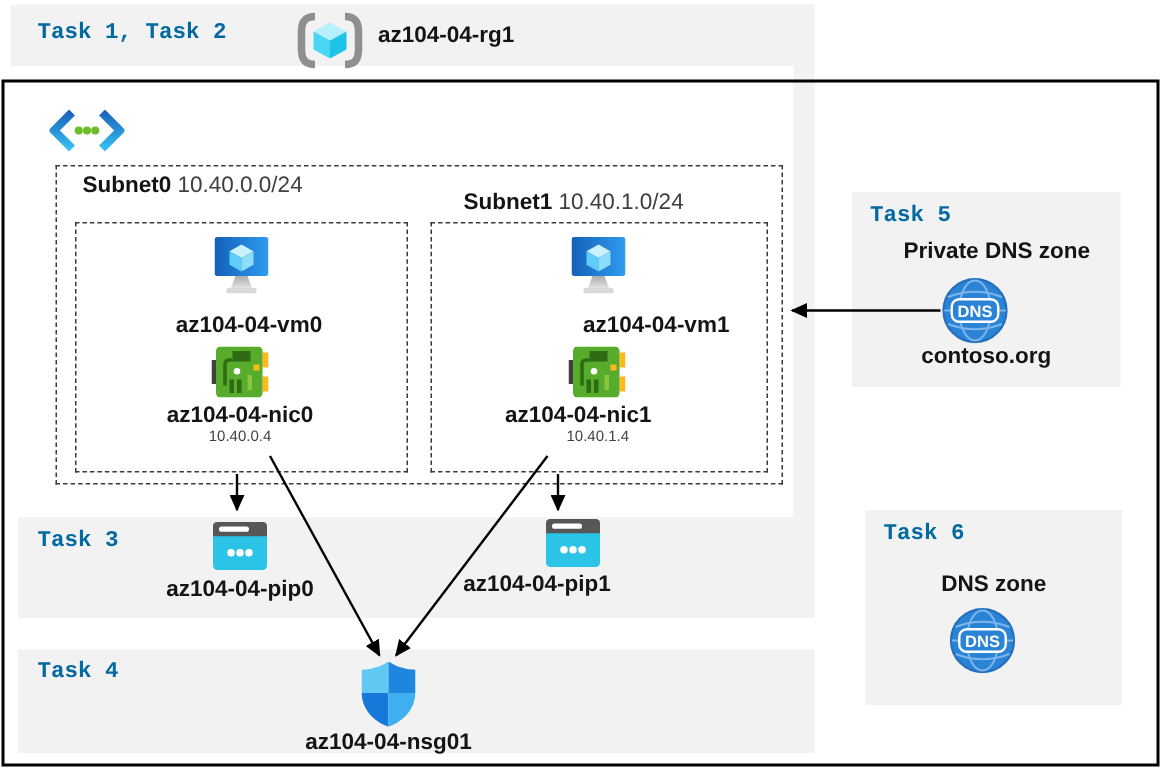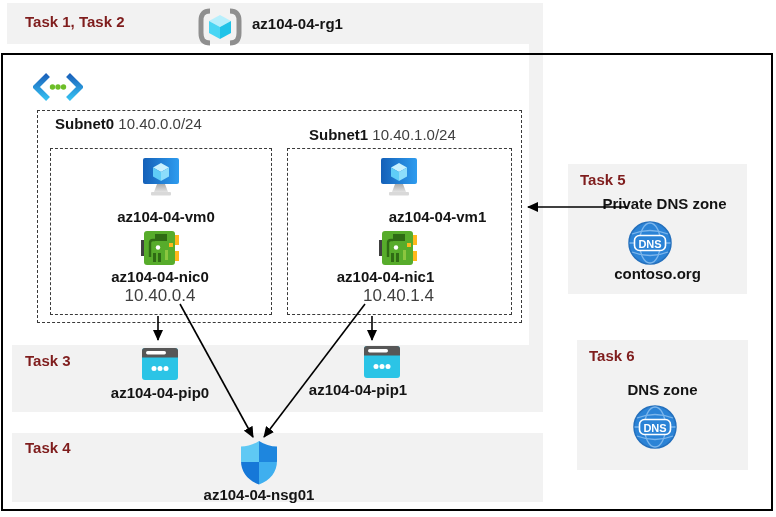--- a/index.html
+++ b/index.html
@@ -5,24 +5,24 @@
   html,body { margin:0; padding:0; background:#fff; }
   #canvas {
     position:relative; width:776px; height:517px; background:#fff;
     font-family:"Liberation Sans", sans-serif; overflow:hidden;
     -webkit-font-smoothing:antialiased;
   }
   .abs { position:absolute; }
   .band { background:#F2F2F2; }
   .outer-rect { border:2px solid #000; background:transparent; }
   .dashed { border:1.5px dashed #3A3A3A; }
-  .task-label { color:#7f1d1d; font-weight:bold; font-size:15px; white-space:nowrap; }
+  .task-label { color:#0369a1; font-weight:bold; font-size:15px; white-space:nowrap;font-family:Liberation Mono, monospace; }
   .res-label { font-weight:bold; font-size:15px; color:#141414; white-space:nowrap; }
   .cidr { color:#3F3F3F; font-weight:normal; }
-  .small-txt { font-size:17px; color:#3F3F3F; }
+  .small-txt { font-size:10px; color:#3F3F3F; }
   .center { text-align:center; }
   .sub-label { font-size:15px; }
   svg { display:block; }
 </style>
 </head>
 <body>
 
 <div id="canvas">
 
   <div class="abs band" style="left:529px; top:44px; width:14px; height:301px;"></div>
@@ -165,21 +165,21 @@
     </defs>
     <g clip-path="url(#shieldClip)">
       <rect x="0" y="0" width="19" height="21" fill="#5FC9F4"></rect>
       <rect x="19" y="0" width="19" height="21" fill="#1E86DE"></rect>
       <rect x="0" y="21" width="19" height="23" fill="#1678D8"></rect>
       <rect x="19" y="21" width="19" height="23" fill="#3FAFEF"></rect>
     </g>
   </svg>
   <div class="abs res-label center" style="left:184px; top:486px; width:150px;">az104-04-nsg01</div>
 
-  <div class="abs band" style="left:568px; top:128px; width:179px; height:130px;margin-top:36px;">
+  <div class="abs band" style="left:568px; top:128px; width:179px; height:130px;">
     <div class="abs task-label" style="left:12px; top:7px;">Task 5</div>
     <div class="abs res-label center" style="left:14px; top:31px; width:165px;">Private DNS zone</div>
     <svg class="abs" style="left:60px; top:57px;" width="44" height="44" viewBox="0 0 44 44">
       <circle cx="22" cy="22" r="21" fill="#2B83D6" stroke="#2470BD" stroke-width="1.5"></circle>
       <ellipse cx="22" cy="22" rx="10.5" ry="20" fill="none" stroke="#7CB6EC" stroke-width="1.3"></ellipse>
       <path d="M4,13 Q22,6 40,13" fill="none" stroke="#7CB6EC" stroke-width="1.3"></path>
       <path d="M4,31 Q22,38 40,31" fill="none" stroke="#7CB6EC" stroke-width="1.3"></path>
       <line x1="1.5" y1="22" x2="42.5" y2="22" stroke="#7CB6EC" stroke-width="1.3"></line>
       <rect x="6.5" y="14.5" width="31" height="15" rx="5" fill="#2B83D6" stroke="#FFFFFF" stroke-width="1.6"></rect>
       <text x="22" y="26.5" text-anchor="middle" font-size="11" font-weight="bold" fill="#FFFFFF">DNS</text>

